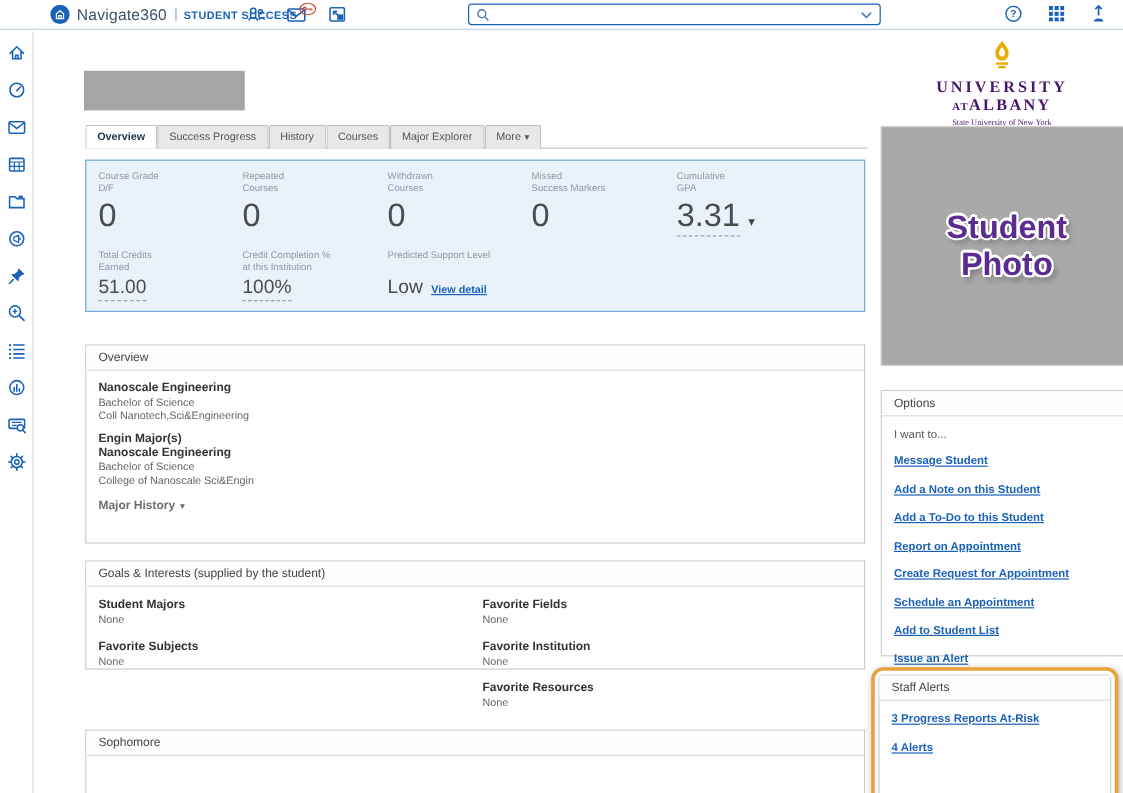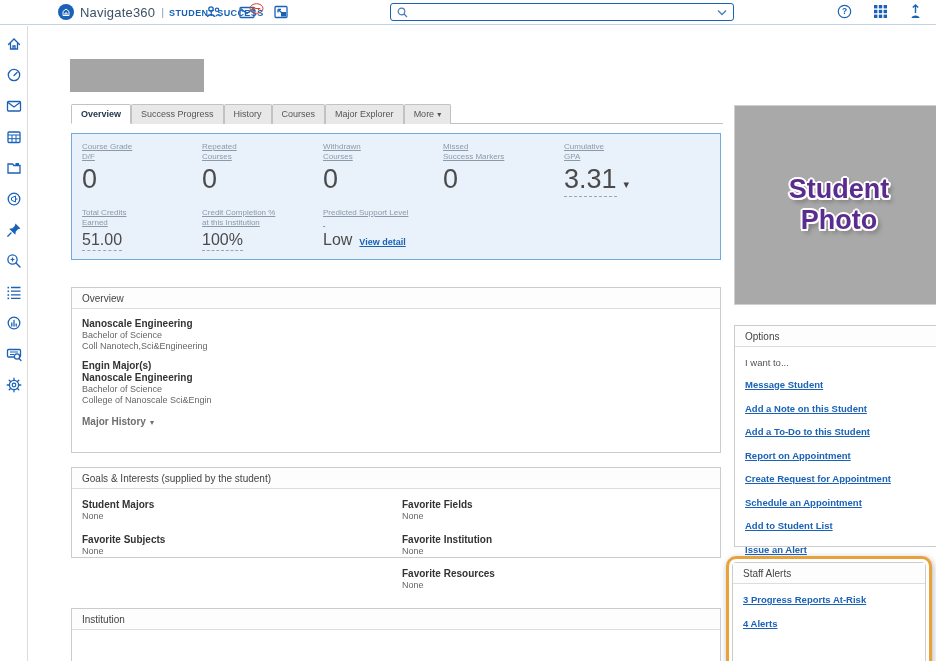--- a/index.html
+++ b/index.html
@@ -3,21 +3,21 @@
 <meta charset="utf-8">
 <style>
   * { margin:0; padding:0; box-sizing:border-box; }
   html,body { background:#e9e9e9; }
   body { font-family:"Liberation Sans","DejaVu Sans",sans-serif; }
   .screen { position:relative; width:936px; height:661px; background:#fff; overflow:hidden; }
 
   
   .topbar { position:absolute; top:0; left:0; width:936px; height:25px; background:#fff;
             border-bottom:1px solid #c3d4e6; z-index:5; }
-  .brand { position:absolute; left:24px; top:4px; display:flex; align-items:center;padding-left:34px; }
+  .brand { position:absolute; left:8px; top:4px; display:flex; align-items:center;padding-left:34px; }
   .brand-logo { width:16px; height:16px; border-radius:50%; background:var(--accent,#1a62b7);
                 display:flex; align-items:center; justify-content:center; }
   .brand-name { margin-left:6px; font-size:13px; color:var(--brand-text,#3d5166); letter-spacing:.2px; }
   .brand-div { margin:0 5px 0 6px; color:#8aa0b5; font-size:11px; }
   .brand-sub { font-size:9px; font-weight:bold; color:var(--accent,#1a62b7); letter-spacing:.4px; margin-top:2px; }
   .top-icons { position:absolute; left:205px; top:4px; display:flex; gap:17px; align-items:center; }
   .icon { color:var(--accent,#1a62b7); display:inline-flex; }
   .mail-wrap { position:relative; }
   .mail-badge { position:absolute; top:-5px; right:-8px; }
   .searchbox { position:absolute; left:390px; top:3px; width:344px; height:18px;
@@ -42,21 +42,21 @@
   .tab { font-size:9px; color:#555; background:#e8e8e8; border:1px solid #c2c2c2;
          border-bottom:none; padding:4px 9px 3px; margin-bottom:-1px; cursor:pointer;
          border-radius:2px 2px 0 0; white-space:nowrap; }
   .tab.active { background:#fff; color:#1f3347; font-weight:bold;
                 border-bottom:1px solid #fff; }
   .tab .caret { font-size:8px; margin-left:3px; color:#555; }
 
   .stats-panel { position:absolute; left:71px; top:133px; width:650px; height:127px;
                  background:var(--stats-bg,#e9f1fb); border:1px solid var(--stats-border,#74a9dd); }
   .stat { position:absolute; }
-  .stat-label { font-size:8px; line-height:9.5px; color:#8b9aa8;text-decoration:underline; }
+  .stat-label { font-size:8px; line-height:9.5px; color:#8b9aa8; }
   .stat-value { font-size:27px; color:#4b4b4b; margin-top:3px; display:inline-block; }
   .stat-value.dotted { border-bottom:1px dashed #97a6b4; padding-bottom:1px; }
   .stat-value-sm { font-size:16px; color:#4b4b4b; margin-top:4px; display:inline-block; }
   .stat-value-sm.dotted { border-bottom:1px dashed #97a6b4; padding-bottom:1px; }
   .gpa-caret { font-size:11px; color:#444; margin-left:7px; cursor:pointer; }
   .view-detail { font-size:9px; font-weight:bold; color:var(--accent,#1a62b7);
                  text-decoration:underline; margin-left:7px; cursor:pointer; }
 
   .panel { position:absolute; background:#fff; border:1px solid #ccc; }
   .panel-header { height:21px; line-height:21px; padding:0 10px; font-size:10px; color:#444;
@@ -349,23 +349,36 @@
         <div class="g-line">None</div>
       </div>
       <div class="goal-item">
         <div class="b-line">Favorite Resources</div>
         <div class="g-line">None</div>
       </div>
     </div>
   </div>
 
   <div class="panel cat-panel">
-    <div class="panel-header">Institution</div>
-  </div>
-
+    <div class="panel-header">Sophomore</div>
+  </div>
+
+  <div class="ualbany">
+    <span>
+      <svg width="20" height="24" viewBox="0 0 20 24">
+          <path d="M10 0 C7.5 4 4.5 6 4.5 10.5 c0 3.5 2.4 6 5.5 6 s5.5-2.5 5.5-6 C15.5 6 12.5 4 10 0 Z" fill="#EAAA00"></path>
+          <path d="M10 5 c-1.2 2-2.5 3-2.5 5.2 c0 1.8 1.1 3 2.5 3 s2.5-1.2 2.5-3 C12.5 8 11.2 7 10 5 Z" fill="#fff"></path>
+          <rect x="5" y="18" width="10" height="2" fill="#EAAA00"></rect>
+          <rect x="7" y="21" width="6" height="2" fill="#EAAA00"></rect>
+        </svg>
+    </span>
+    <div class="ua-l1">UNIVERSITY</div>
+    <div class="ua-l2"><span class="small">AT</span><span>ALBANY</span></div>
+    <div class="ua-l3">State University of New York</div>
+  </div>
 
   <div class="photo">
     <div class="photo-text"><span>Student</span><br><span>Photo</span></div>
   </div>
 
   <div class="panel options-panel">
     <div class="panel-header">Options</div>
     <div class="options-body">
       <div class="iwant">I want to...</div>
       <a class="opt-link">Message Student</a>

